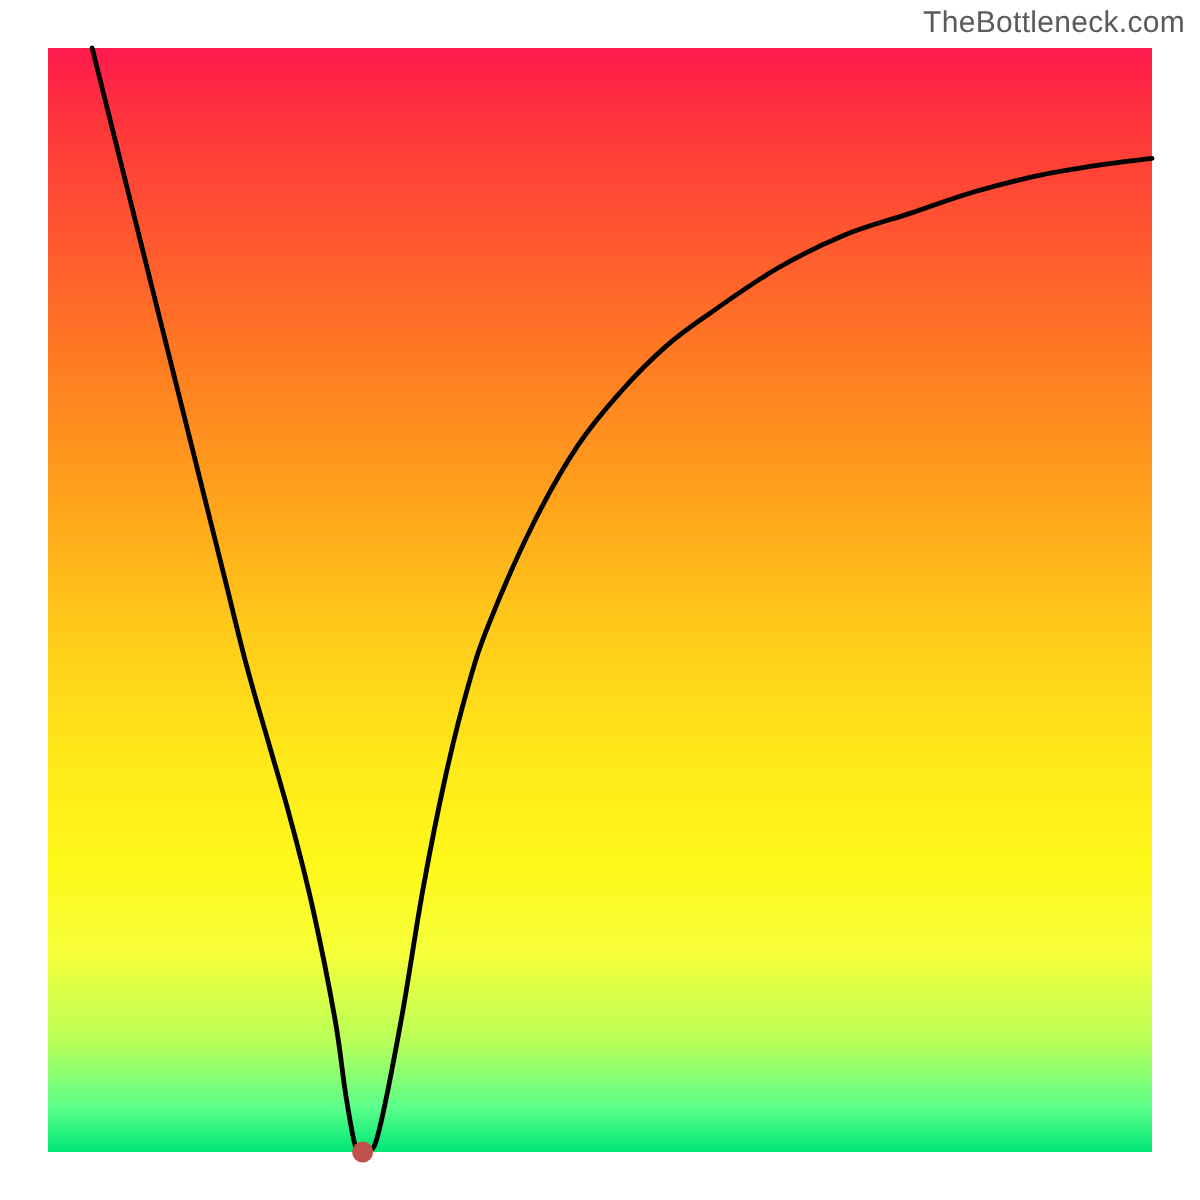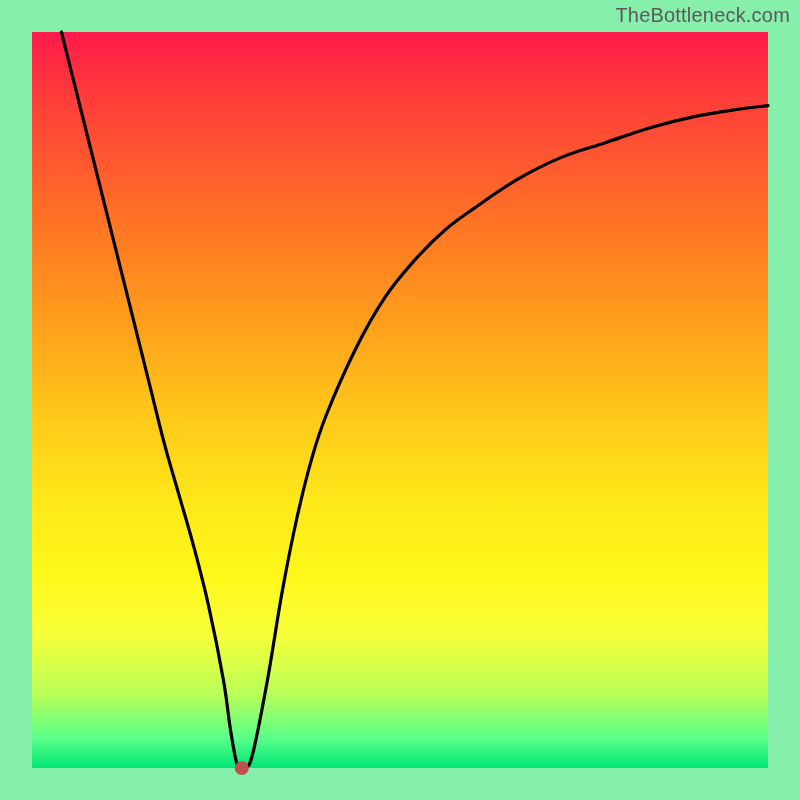--- a/index.html
+++ b/index.html
@@ -8,21 +8,21 @@
     width: 800px;
     height: 800px;
     overflow: hidden;
     background: #000;
     font-family: Arial, Helvetica, sans-serif;
   }
   .frame {
     position: relative;
     width: 800px;
     height: 800px;
-    background: #86efac;
+    background: #ffffff;
   }
   .plot {
     position: absolute;
     left: 32px;
     top: 32px;
     width: 736px;
     height: 736px;
     background: linear-gradient(
       to bottom,
       #ff1a4c 0%,

